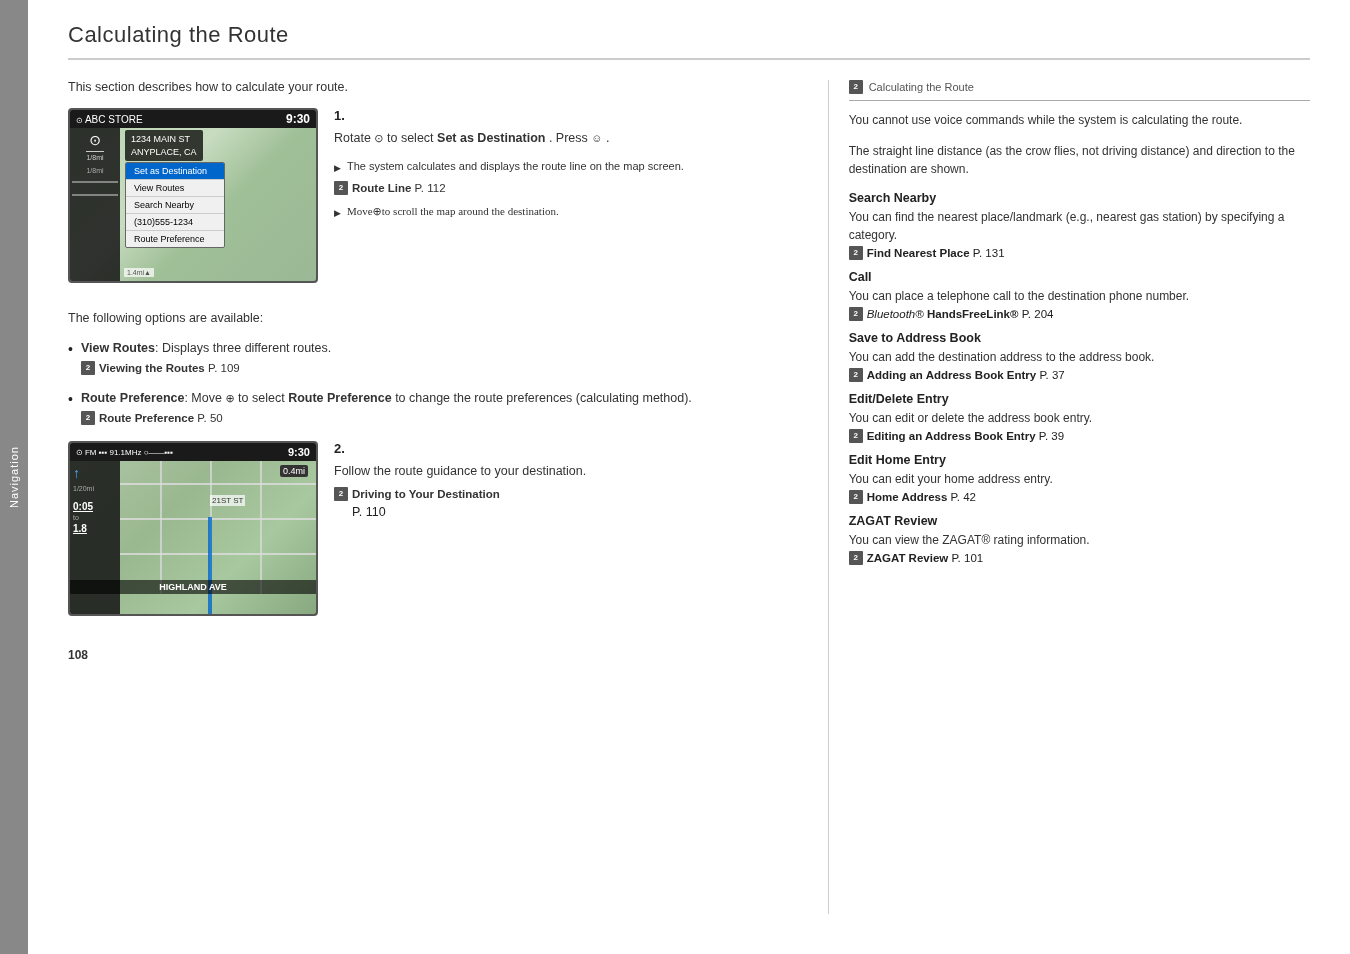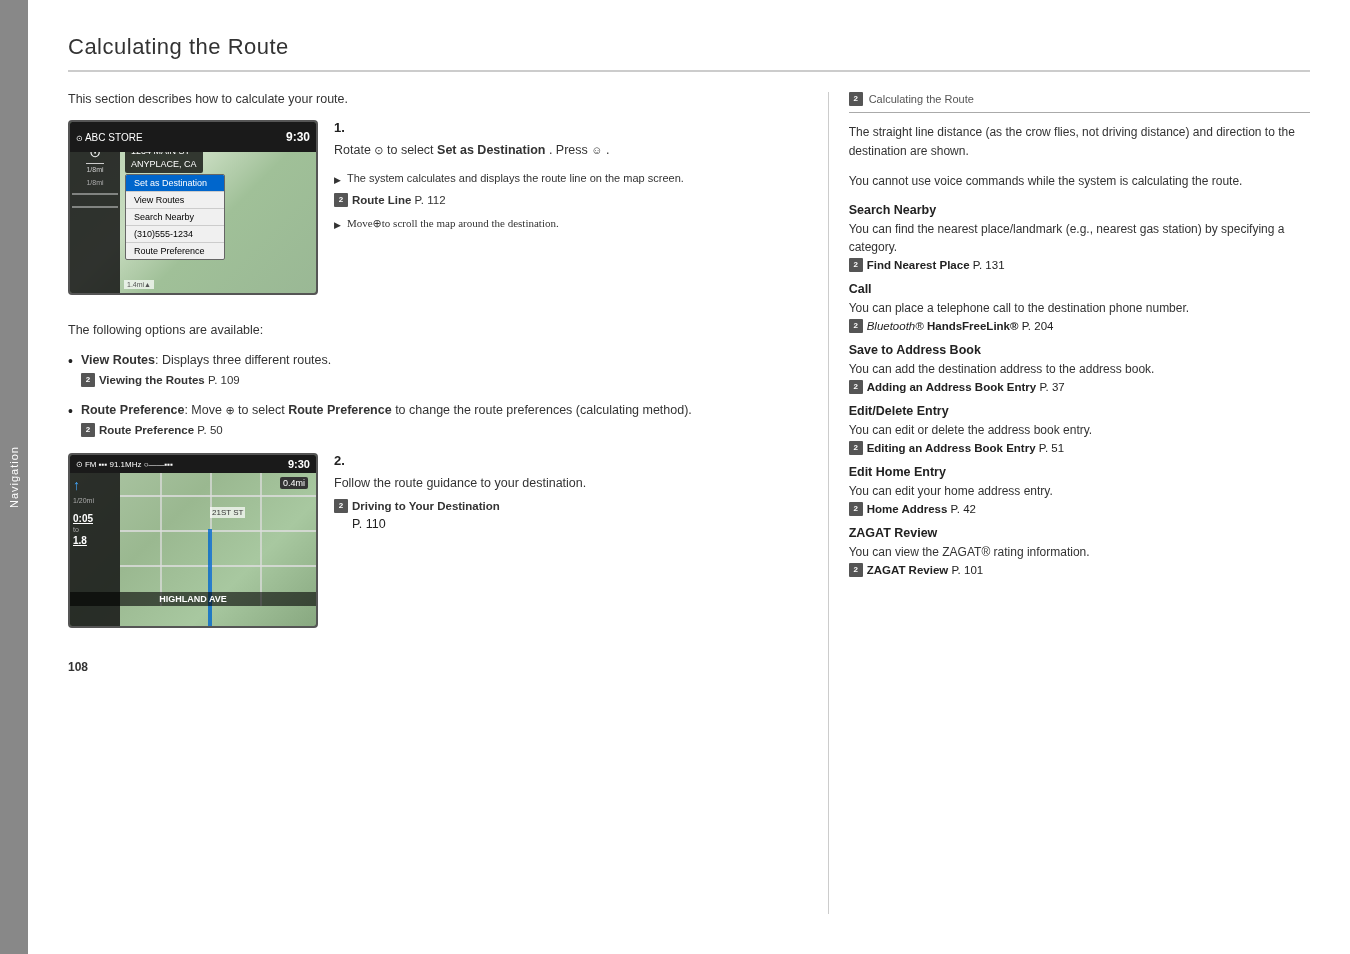--- a/index.html
+++ b/index.html
@@ -30,21 +30,21 @@
       transform: rotate(180deg);
       font-size: 11px;
       color: #fff;
       letter-spacing: 1px;
       flex-shrink: 0;
     }
 
     
     .main-content {
       flex: 1;
-      padding: 16px 40px 40px 40px;
+      padding: 4px 40px 40px 40px;
       display: flex;
       flex-direction: column;
     }
 
     
     .page-header {
       border-bottom: 2px solid #ccc;
       margin-bottom: 20px;
       padding: 18px 0 10px 0;
     }
@@ -109,21 +109,21 @@
     .map-topbar {
       background: #1a1a1a;
       display: flex;
       justify-content: space-between;
       align-items: center;
       padding: 2px 6px;
       font-size: 10px;
       color: #fff;
       position: absolute;
       top: 0; left: 0; right: 0;
-      height: 30px;
+      height: 18px;
       z-index: 10;
     }
 
     .map-address-block {
       position: absolute;
       top: 20px;
       left: 55px;
       background: rgba(0,0,0,0.75);
       color: #fff;
       font-size: 9px;
@@ -576,22 +576,22 @@
 
       </div>
 
       <div class="right-col">
 
         <div class="sidebar-note-header">
           <span class="ref-icon">2</span>
           <span>Calculating the Route</span>
         </div>
 
+        <p class="sidebar-note-text">You cannot use voice commands while the system is calculating the route.</p>
         <p class="sidebar-note-text">The straight line distance (as the crow flies, not driving distance) and direction to the destination are shown.</p>
-        <p class="sidebar-note-text">You cannot use voice commands while the system is calculating the route.</p>
 
         <div class="sidebar-section">
           <div class="sidebar-section-title">Search Nearby</div>
           <div class="sidebar-section-body">You can find the nearest place/landmark (e.g., nearest gas station) by specifying a category.</div>
           <div class="sidebar-ref">
             <span class="ref-icon">2</span>
             <span class="ref-text"><span class="bold">Find Nearest Place</span><span> P. 131</span></span>
           </div>
         </div>
 
@@ -611,21 +611,21 @@
             <span class="ref-icon">2</span>
             <span class="ref-text"><span class="bold">Adding an Address Book Entry</span><span> P. 37</span></span>
           </div>
         </div>
 
         <div class="sidebar-section">
           <div class="sidebar-section-title">Edit/Delete Entry</div>
           <div class="sidebar-section-body">You can edit or delete the address book entry.</div>
           <div class="sidebar-ref">
             <span class="ref-icon">2</span>
-            <span class="ref-text"><span class="bold">Editing an Address Book Entry</span><span> P. 51</span></span>
+            <span class="ref-text"><span class="bold">Editing an Address Book Entry</span><span> P. 39</span></span>
           </div>
         </div>
 
         <div class="sidebar-section">
           <div class="sidebar-section-title">Edit Home Entry</div>
           <div class="sidebar-section-body">You can edit your home address entry.</div>
           <div class="sidebar-ref">
             <span class="ref-icon">2</span>
             <span class="ref-text"><span class="bold">Home Address</span><span> P. 42</span></span>
           </div>

